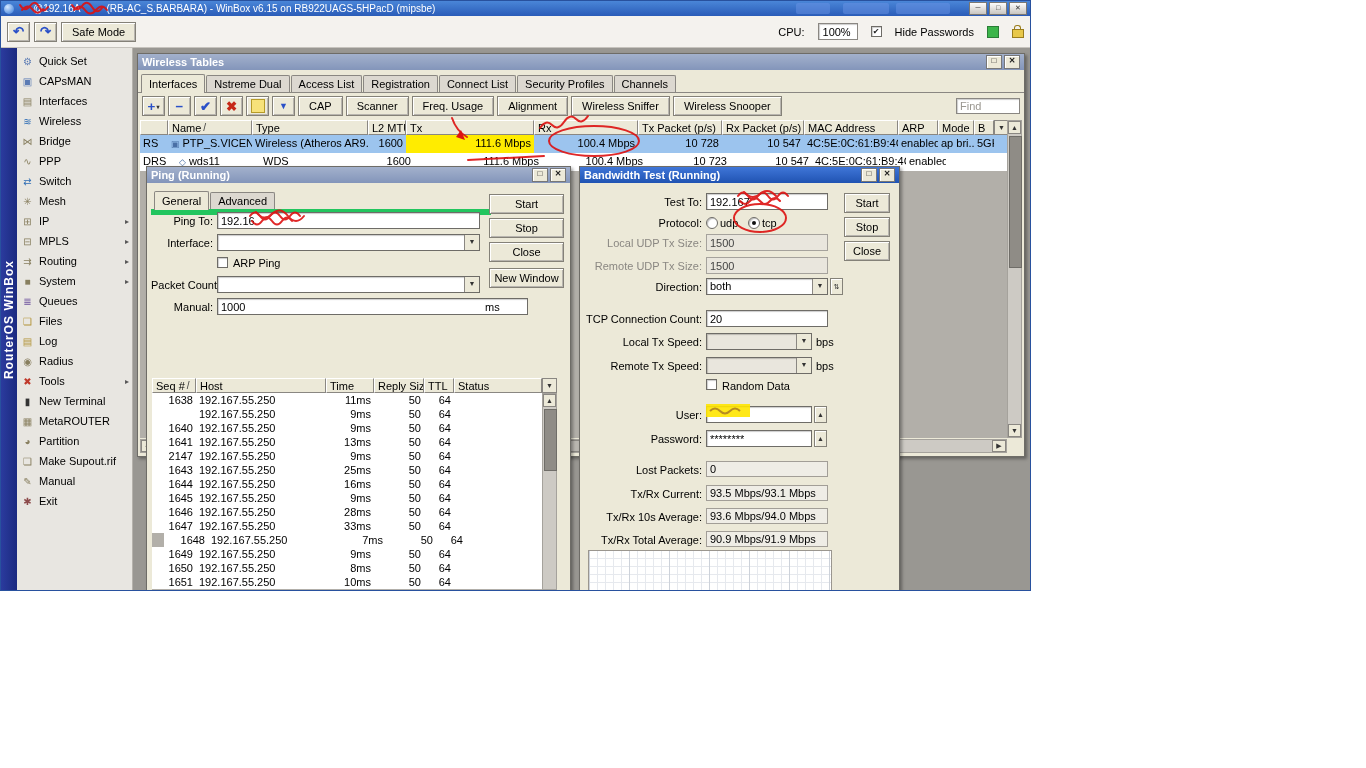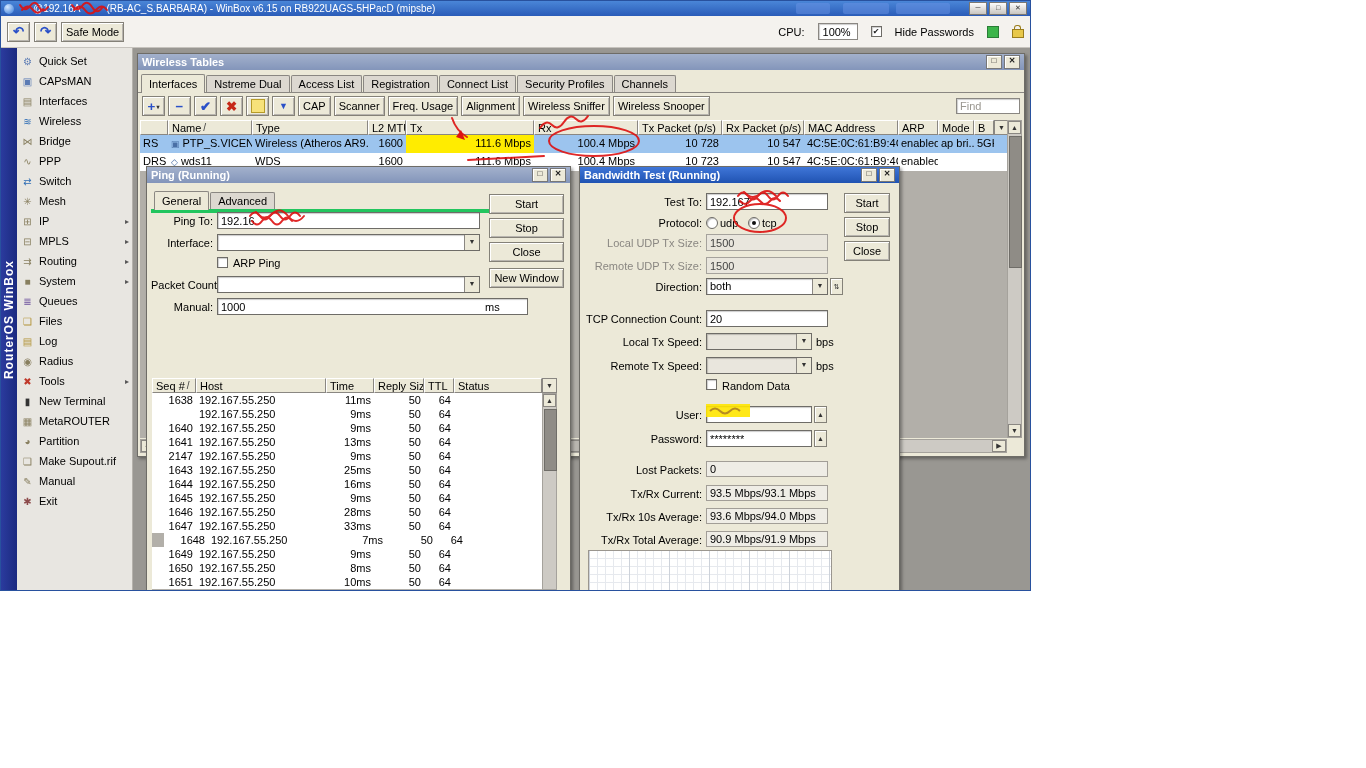--- a/index.html
+++ b/index.html
@@ -13,21 +13,21 @@
   .appicon{width:10px;height:10px;border-radius:50%;background:radial-gradient(circle at 35% 30%,#d5e9ff,#2e74d8);flex:0 0 10px}
   .ttext{font-size:10px;white-space:nowrap;overflow:hidden;flex:1}
   .tpre{display:inline-block;width:16px}
   .tgap{display:inline-block;width:26px}
   .winbtns{display:flex;gap:2px}
   .winbtn{width:16px;height:11px;background:linear-gradient(#fdfdfd,#c9c6c0);border:1px solid #7b7873;
           font-size:7px;line-height:9px;text-align:center;color:#333}
   
   .appbar{height:31px;background:#f4f2ee;border-bottom:1px solid #c6c3bd;display:flex;align-items:center;
           padding:0 6px;gap:4px;flex:0 0 31px}
-  .btn{height:20px;padding:0 4px;background:#ece9d8;border:1px solid #848178;
+  .btn{height:20px;padding:0 10px;background:#ece9d8;border:1px solid #848178;
        box-shadow:inset 1px 1px 0 #fff,inset -1px -1px 0 #b8b5af;display:inline-flex;align-items:center;
        justify-content:center;font:inherit;white-space:nowrap;box-sizing:border-box;cursor:default}
   .ibtn{width:23px;height:20px;padding:0;background:#ece9d8;border:1px solid #848178;
         box-shadow:inset 1px 1px 0 #fff,inset -1px -1px 0 #b8b5af;display:inline-flex;align-items:center;
         justify-content:center;font-weight:bold;color:#2a50c8;box-sizing:border-box}
   .rightgrp{margin-left:auto;display:flex;align-items:center;gap:13px}
   .inset{background:#fff;border:1px solid #8a8782;box-shadow:inset 1px 1px 1px rgba(0,0,0,.2);
          height:15px;display:inline-flex;align-items:center;padding:0 4px;box-sizing:content-box}
   .cb{display:inline-flex;width:11px;height:11px;background:#fff;border:1px solid #6e6c67;
       box-shadow:inset 1px 1px 1px rgba(0,0,0,.2);align-items:center;justify-content:center;
@@ -325,21 +325,21 @@
                 <div class="c r" style="width: 104px;">100.4 Mbps</div>
                 <div class="c r" style="width: 84px;">10 728</div>
                 <div class="c r" style="width: 82px;">10 547</div>
                 <div class="c" style="width: 94px;">4C:5E:0C:61:B9:4C</div>
                 <div class="c" style="width: 40px;">enabled</div>
                 <div class="c" style="width: 36px;">ap bri...</div>
                 <div class="c" style="width: 20px;">5GH</div>
               </div>
               <div class="lrow">
                 <div class="c" style="width: 28px;">DRS</div>
-                <div class="c" style="width: 84px;"><span class="rglyph">◇</span>wds11</div>
+                <div class="c" style="width: 84px; margin-left: 8px;"><span class="rglyph">◇</span>wds11</div>
                 <div class="c" style="width: 116px;">WDS</div>
                 <div class="c r" style="width: 38px;">1600</div>
                 <div class="c r" style="width: 128px;">111.6 Mbps</div>
                 <div class="c r" style="width: 104px;">100.4 Mbps</div>
                 <div class="c r" style="width: 84px;">10 723</div>
                 <div class="c r" style="width: 82px;">10 547</div>
                 <div class="c" style="width: 94px;">4C:5E:0C:61:B9:4C</div>
                 <div class="c" style="width: 40px;">enabled</div>
                 <div class="c" style="width: 36px;"></div>
                 <div class="c" style="width: 20px;"></div>
@@ -360,21 +360,21 @@
           <span class="hsarr">▶</span>
         </div>
       </div>
 
       <div class="childwin" style="left:13px;top:118px;width:425px;height:426px;z-index:5">
         <div class="childtitle ct-inactive">
           <span class="ctext">Ping (Running)</span>
           <span class="cbtn">□</span>
           <span class="cbtn">✕</span>
         </div>
-        <div class="tabs" style="position:absolute;left:4px;top:20px;right:79px;border-bottom:4px solid #22c55e">
+        <div class="tabs" style="position:absolute;left:4px;top:20px;right:79px;border-bottom:6px solid #22c55e">
           <span class="tab active">General</span>
           <span class="tab">Advanced</span>
         </div>
 
         <span class="dlabel" style="left:4px;width:62px;top:48px">Ping To:</span>
         <input class="tin" style="left: 70px; top: 45px; width: 263px;" value="192.16">
         <span class="dlabel" style="left:4px;width:62px;top:70px">Interface:</span>
         <div class="combo" style="left:70px;top:67px;width:263px">
             <span class="da">▼</span>
           </div>

